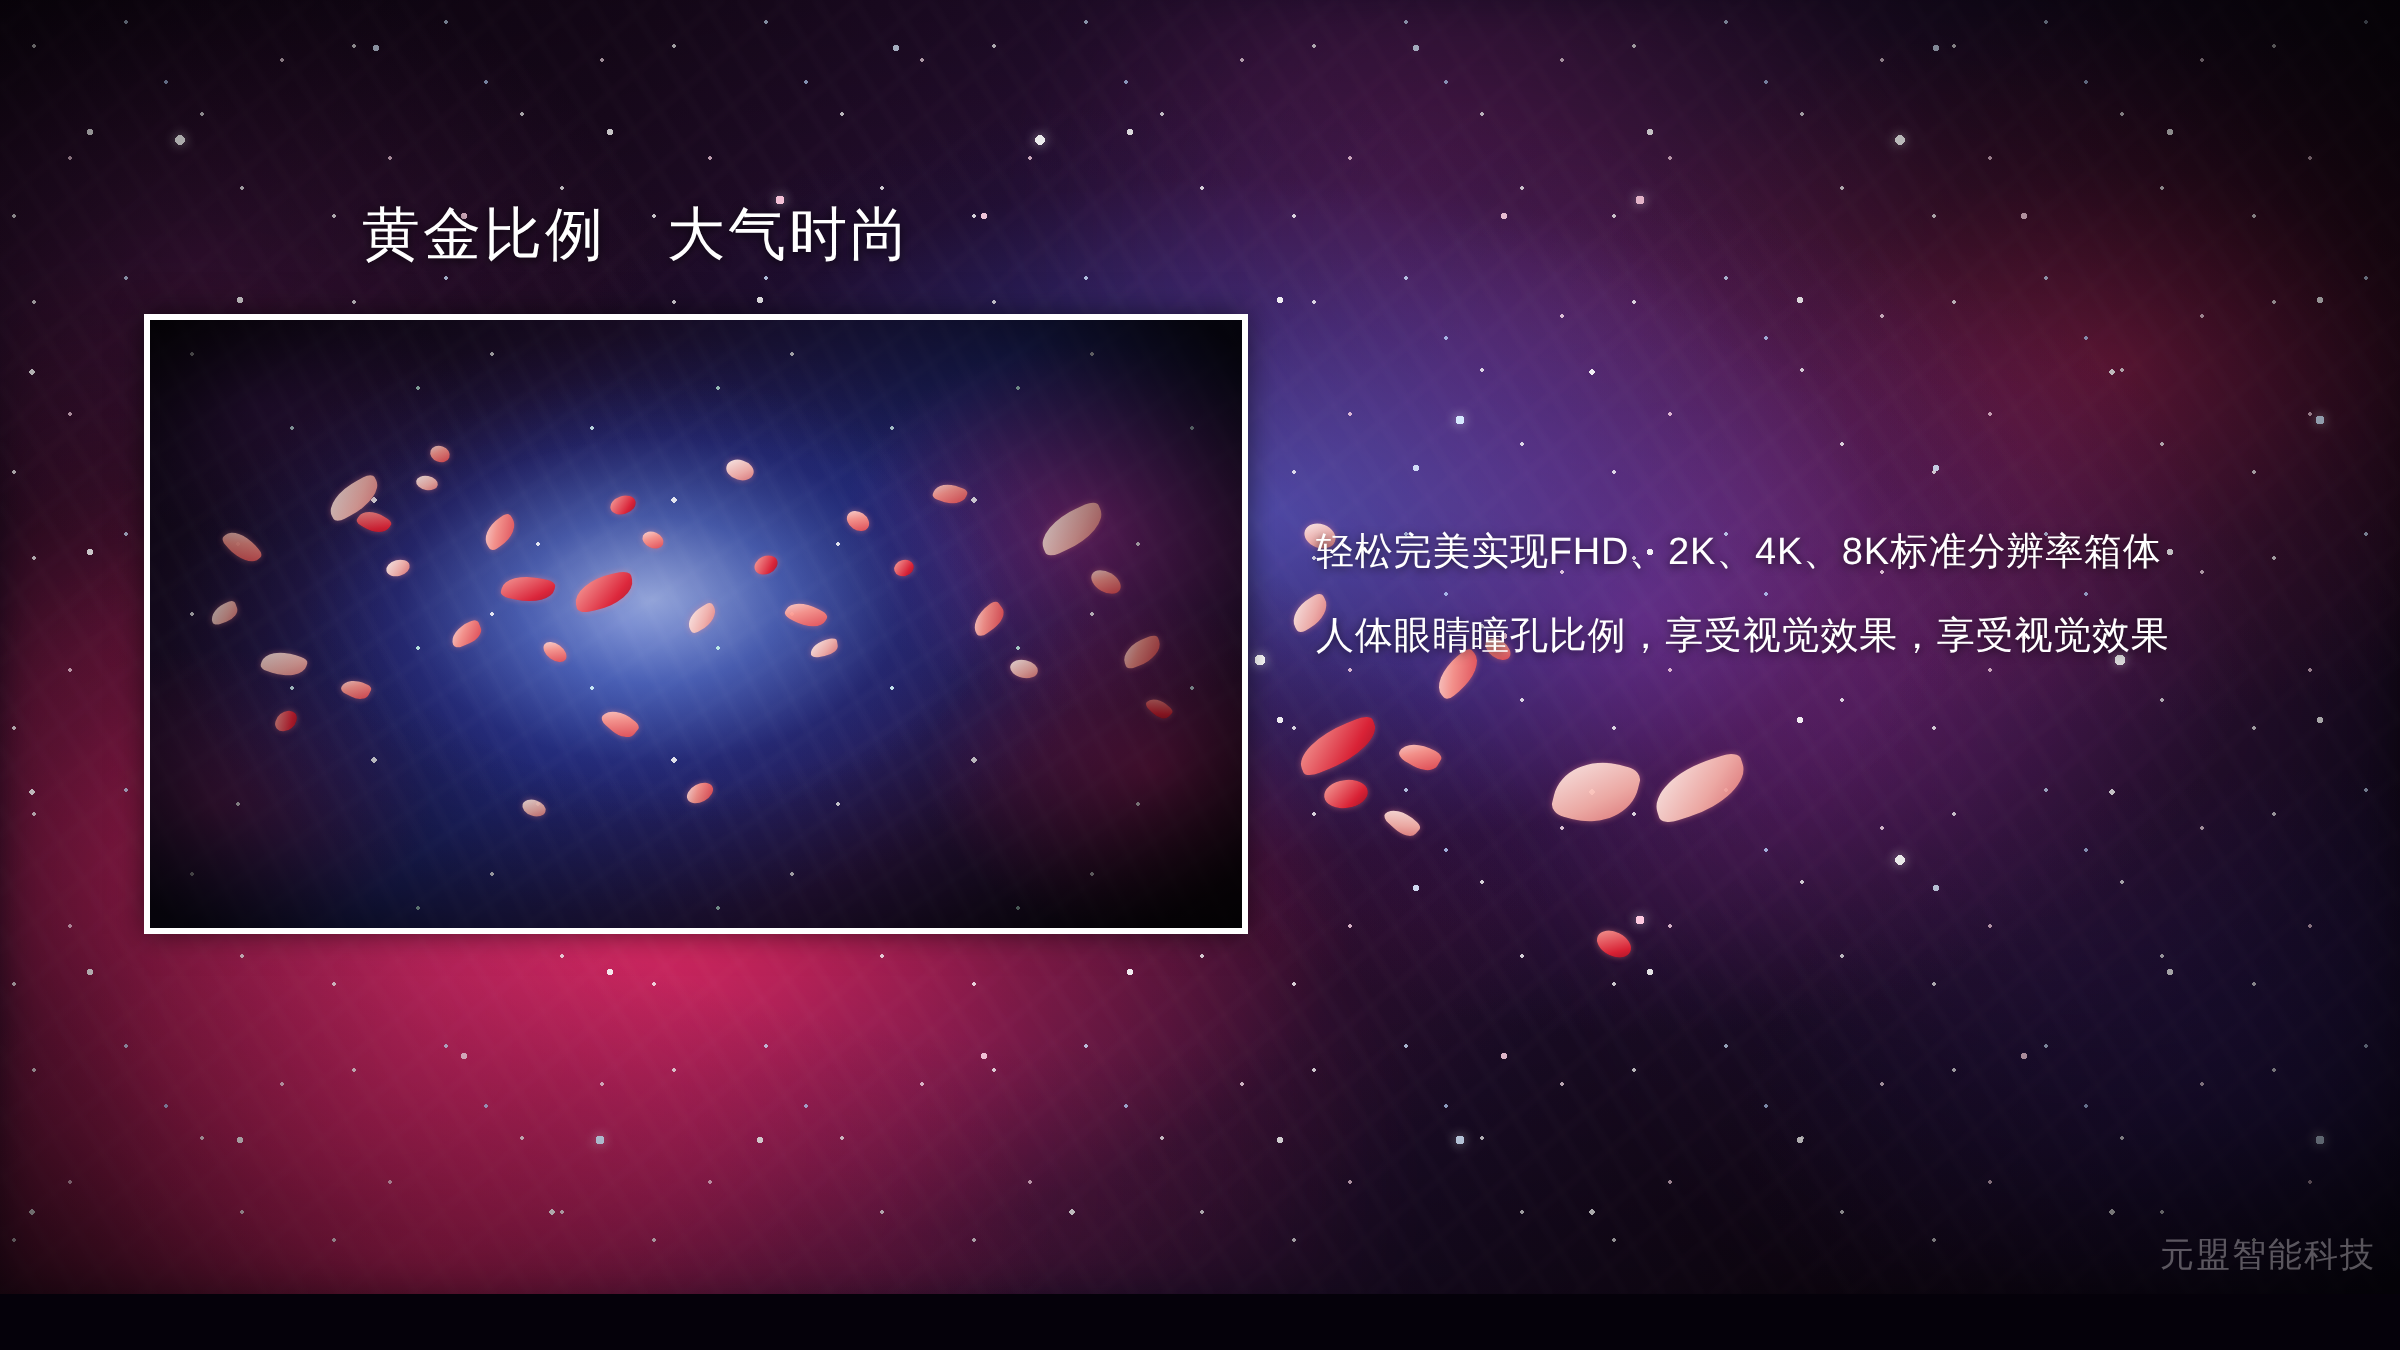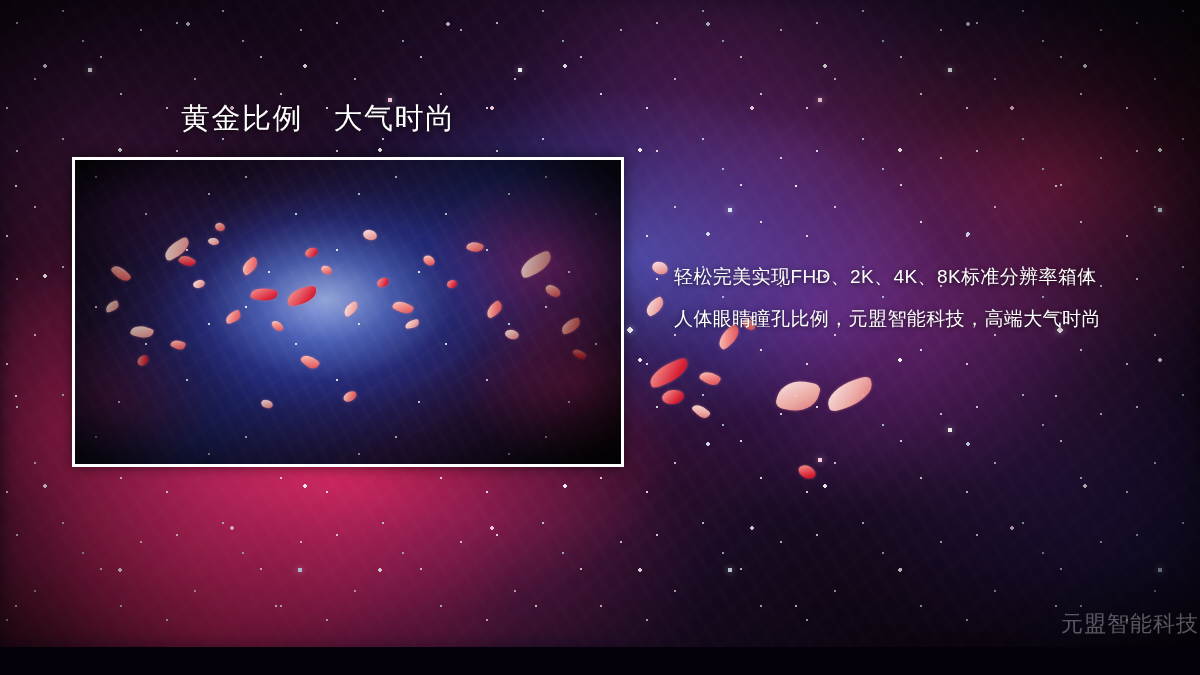--- a/index.html
+++ b/index.html
@@ -178,27 +178,26 @@
     left:658px; top:256px;
     width:500px;
   }
   .body-line {
     font-size:19px;
     line-height:42px;
     color:#ffffff;
     letter-spacing:0.4px;
     white-space:nowrap;
     text-shadow:0 1px 5px rgba(0,0,0,0.70);
-    margin-left:16px;
   }
 
   #watermark {
     position:absolute;
-    right:1px; bottom:8px;
-    font-size:22px;
+    right:12px; bottom:8px;
+    font-size:17px;
     letter-spacing:1px;
     color:rgba(205,200,205,0.42);
     white-space:nowrap;
   }
 </style>
 </head>
 <body>
 
 <div id="slide">
 
@@ -265,18 +264,18 @@
         <div class="petal p3" style="left: 268px; top: 232px; width: 14px; height: 9px; transform: rotate(-28deg);"></div>
         <div class="petal p3 pale" style="left: 186px; top: 240px; width: 12px; height: 8px; transform: rotate(18deg);"></div>
       </div>
     <div class="fi-layer fi-vignette"></div>
   </div>
 
   <div id="page-title">黄金比例　大气时尚</div>
 
   <div id="body-text">
     <div class="body-line">轻松完美实现FHD、2K、4K、8K标准分辨率箱体</div>
-    <div class="body-line">人体眼睛瞳孔比例，元盟智能科技，高端大气时尚</div>
+    <div class="body-line">人体眼睛瞳孔比例，享受视觉效果，享受视觉效果</div>
   </div>
 
   <div id="watermark">元盟智能科技</div>
 
 </div>
 
 </body></html>

